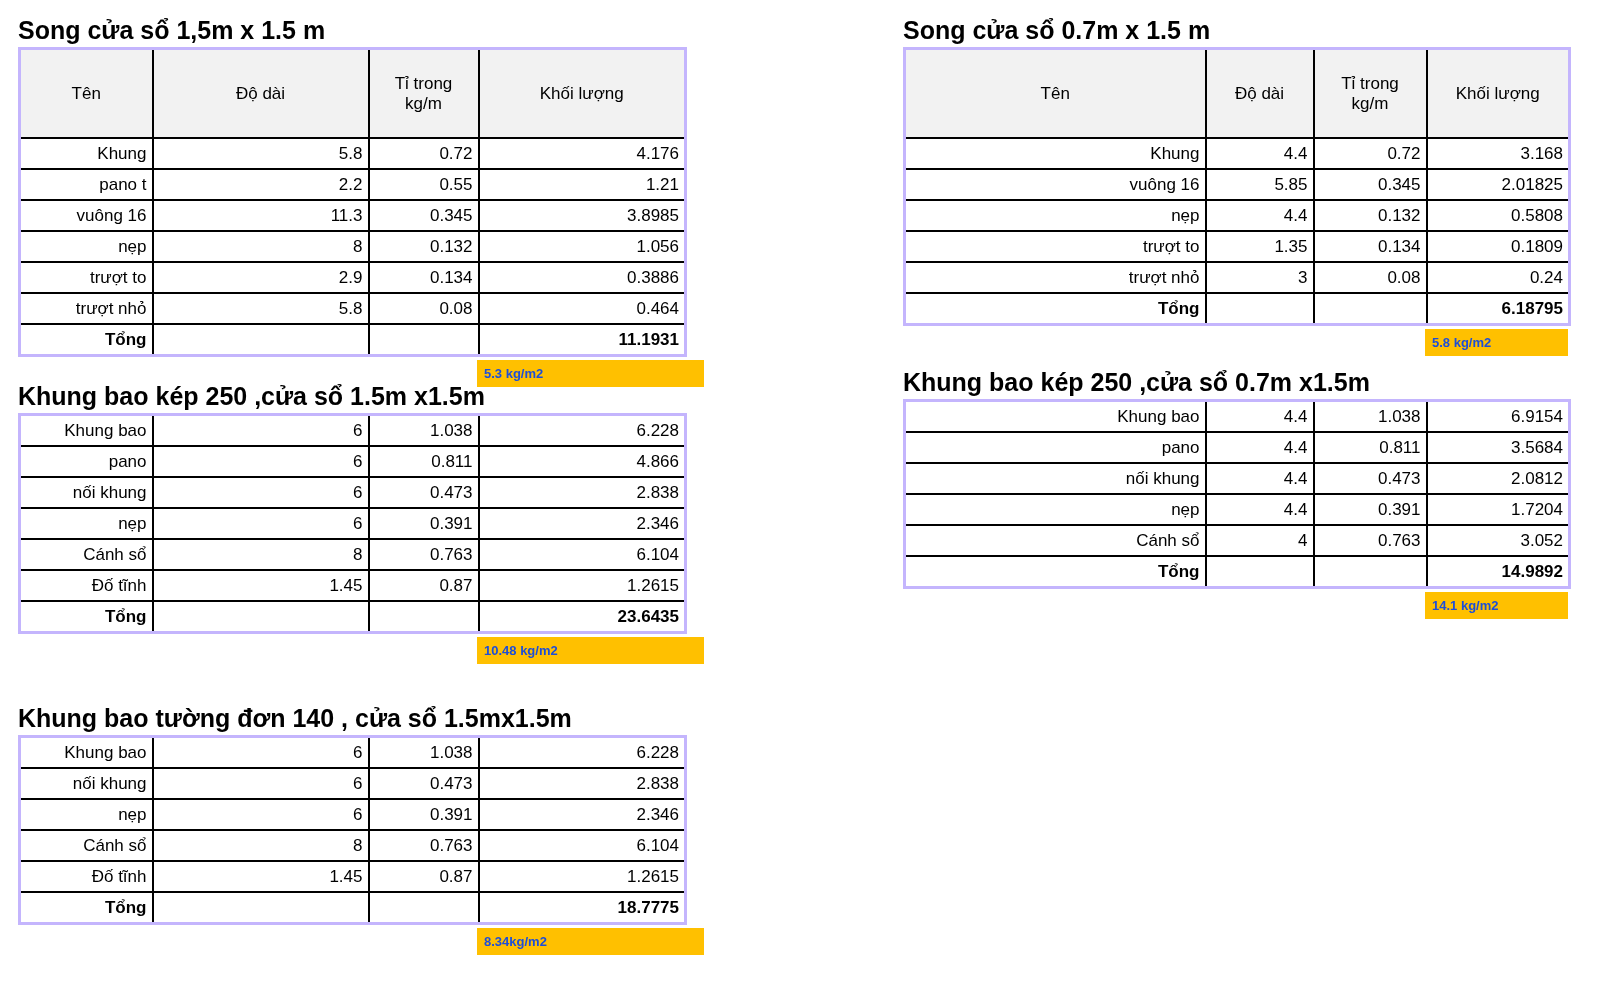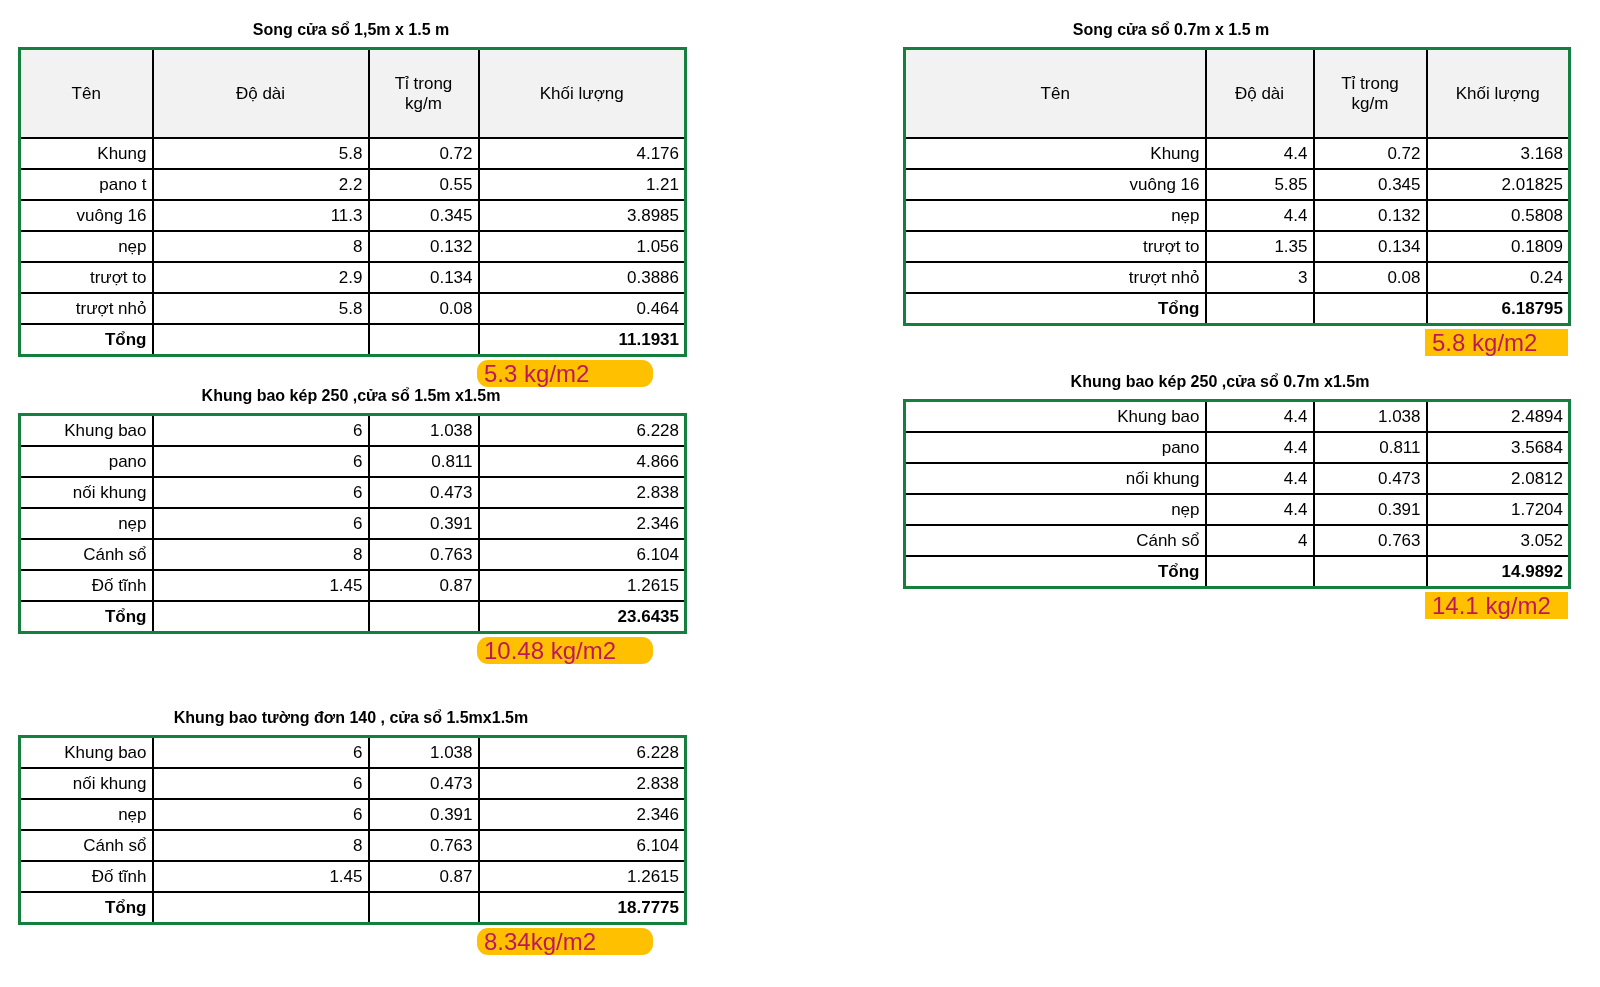--- a/index.html
+++ b/index.html
@@ -4,55 +4,55 @@
 <style>
   html,body{margin:0;padding:0;background:#ffffff;}
   body{
     width:1600px;height:987px;
     font-family:"Liberation Sans","DejaVu Sans",sans-serif;
     color:#000;
   }
   .canvas{position:relative;width:1600px;height:987px;overflow:hidden;background:#ffffff;}
   .block{position:absolute;}
   .tbl-title{
-    margin:0 0 5px 0;font-size:16px;line-height:24px;font-weight:bold;
-    text-align:center;white-space:nowrap;
+    margin:0 0 5px 0;font-size:25px;line-height:24px;font-weight:bold;
+    text-align:left;white-space:nowrap;
   }
   table{
     border-collapse:collapse;table-layout:fixed;width:100%;
-    border:3px solid #15803d;
+    border:3px solid #c4b5fd;
     padding-left:44px;
   }
   th,td{border:2px solid #000;overflow:hidden;}
   th{
     background:#f2f2f2;font-weight:normal;font-size:17px;
     text-align:center;vertical-align:middle;height:83px;padding:2px 6px;
   }
   td{
     font-size:17px;height:27px;padding:1px 5px;white-space:nowrap;
     vertical-align:middle;background:#ffffff;
   }
   td.label{text-align:right;}
   td.num{text-align:right;}
   tr.total td{font-weight:bold;}
   .hl{
-    background:#FFC000;color:#be185d;font-weight:normal;font-size:24px;
+    background:#FFC000;color:#1d4ed8;font-weight:bold;font-size:13px;
     height:27px;line-height:27px;margin-top:3px;padding:0 0 0 7px;
     box-sizing:border-box;white-space:nowrap;
   }
   
   .side-left  col:nth-child(1){width:133px;}
   .side-left  col:nth-child(2){width:216px;}
   .side-left  col:nth-child(3){width:110px;}
   .side-left  col:nth-child(4){width:207px;}
   .side-right col:nth-child(1){width:301px;}
   .side-right col:nth-child(2){width:108px;}
   .side-right col:nth-child(3){width:113px;}
   .side-right col:nth-child(4){width:143px;}
-  .side-left  .hl{margin-left:459px;width:176px;border-radius:11px;}
+  .side-left  .hl{margin-left:459px;width:227px;}
   .side-right .hl{margin-left:522px;width:143px;}
 </style>
 </head>
 <body>
 
 <div class="canvas">
 
   <section class="block side-left" style="left:18px;top:18px;width:666px;">
     <h2 class="tbl-title">Song cửa sổ 1,5m x 1.5 m</h2>
     <table>
@@ -241,21 +241,21 @@
           <col>
           <col>
           <col>
           <col>
         </colgroup>
     <tbody>
           <tr>
             <td class="label">Khung bao</td>
             <td class="num">4.4</td>
             <td class="num">1.038</td>
-            <td class="num">2.4894</td>
+            <td class="num">6.9154</td>
           </tr>
           <tr>
             <td class="label">pano</td>
             <td class="num">4.4</td>
             <td class="num">0.811</td>
             <td class="num">3.5684</td>
           </tr>
           <tr>
             <td class="label">nối khung</td>
             <td class="num">4.4</td>

